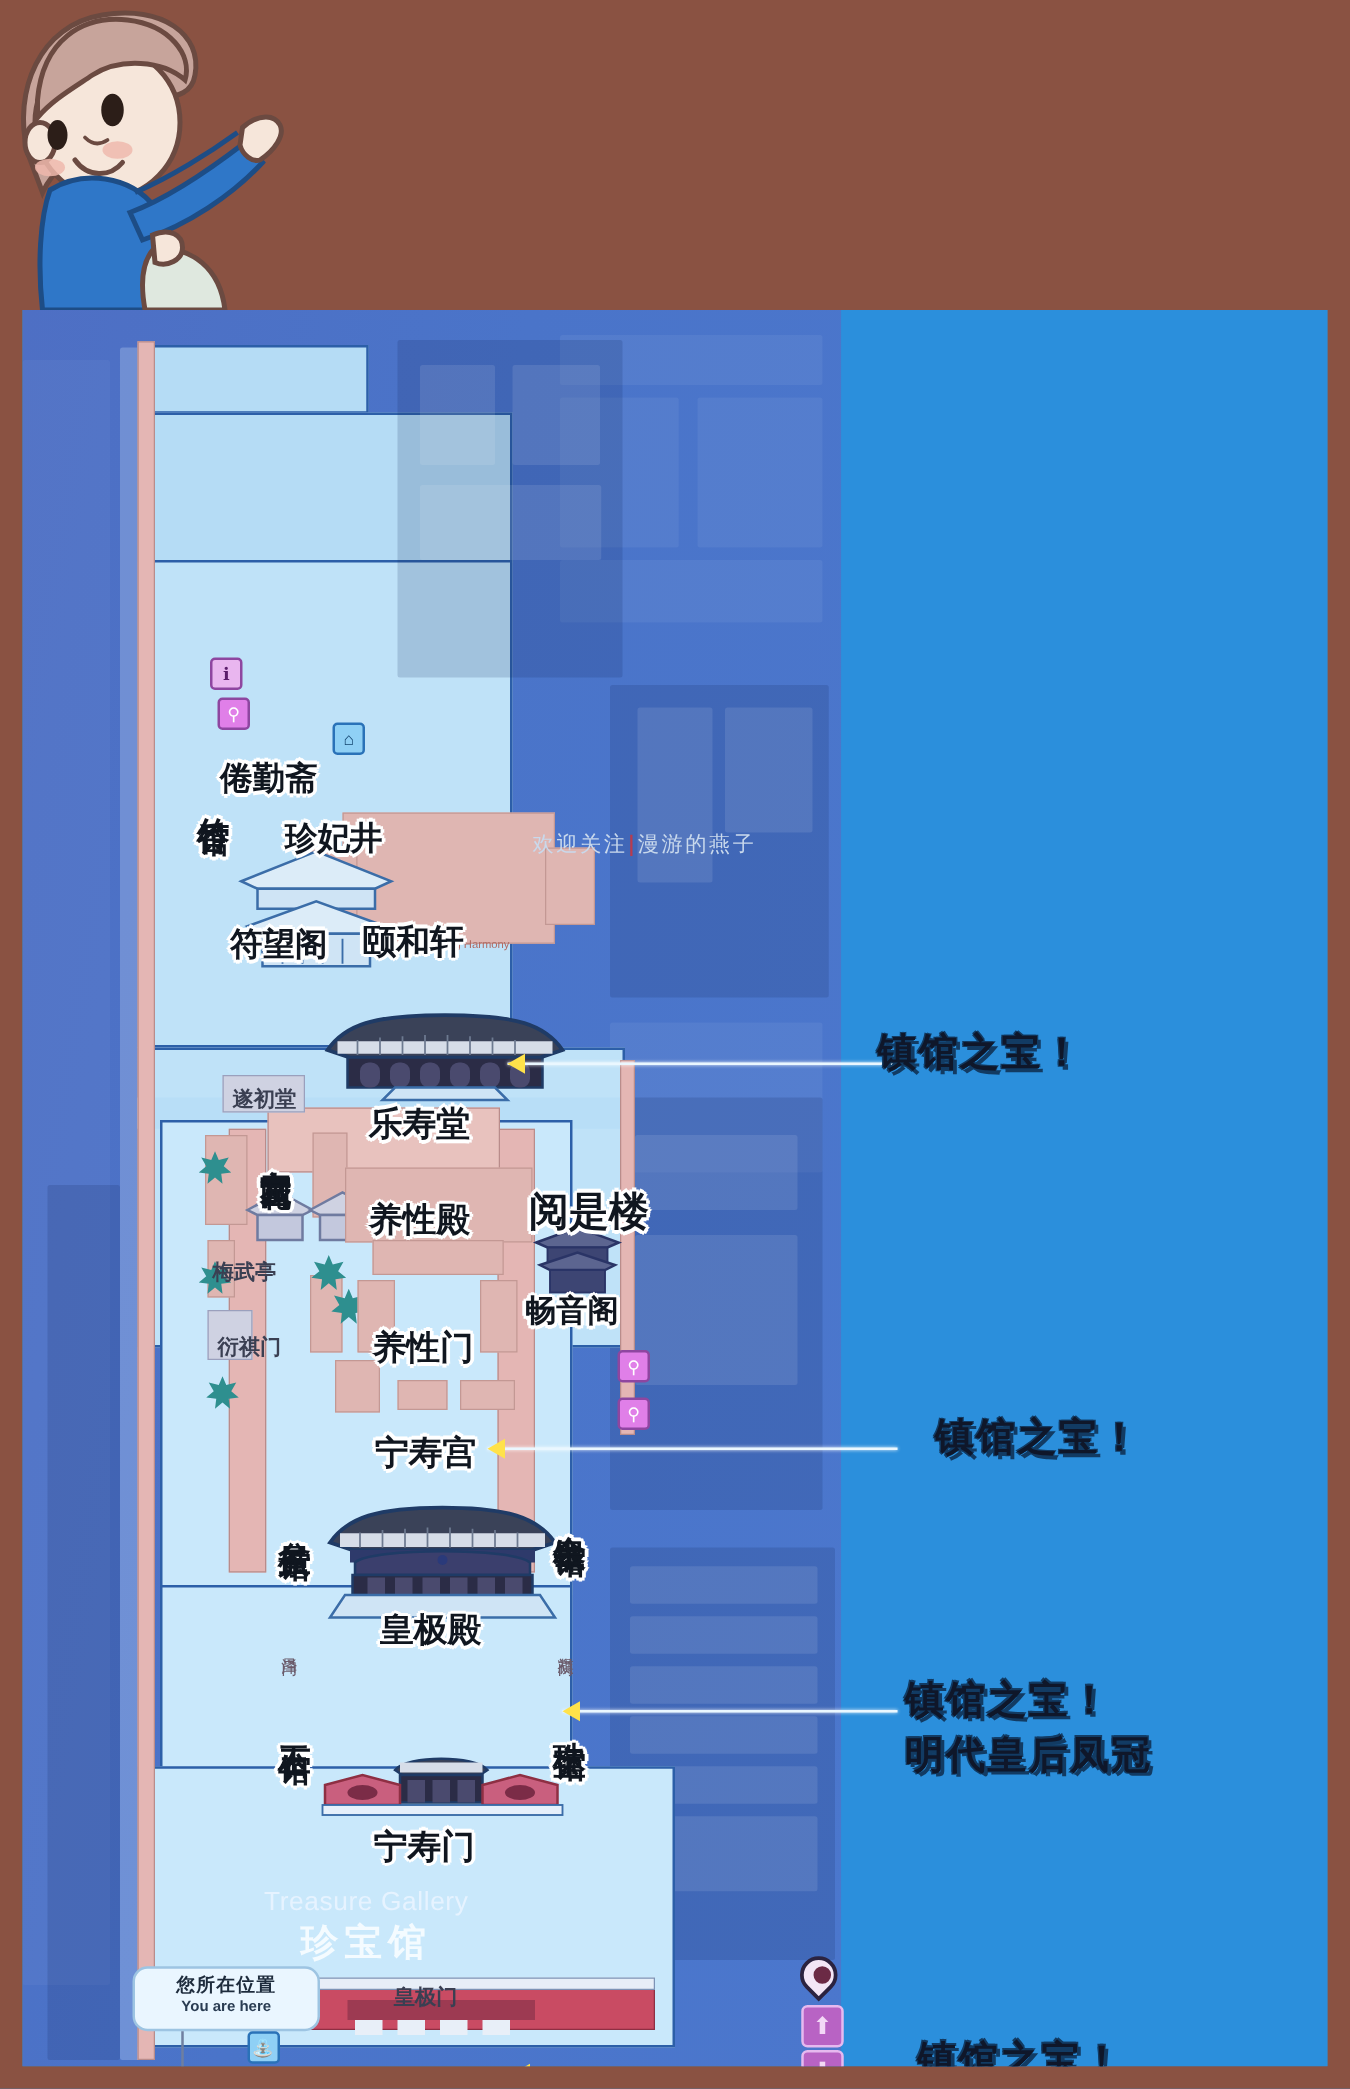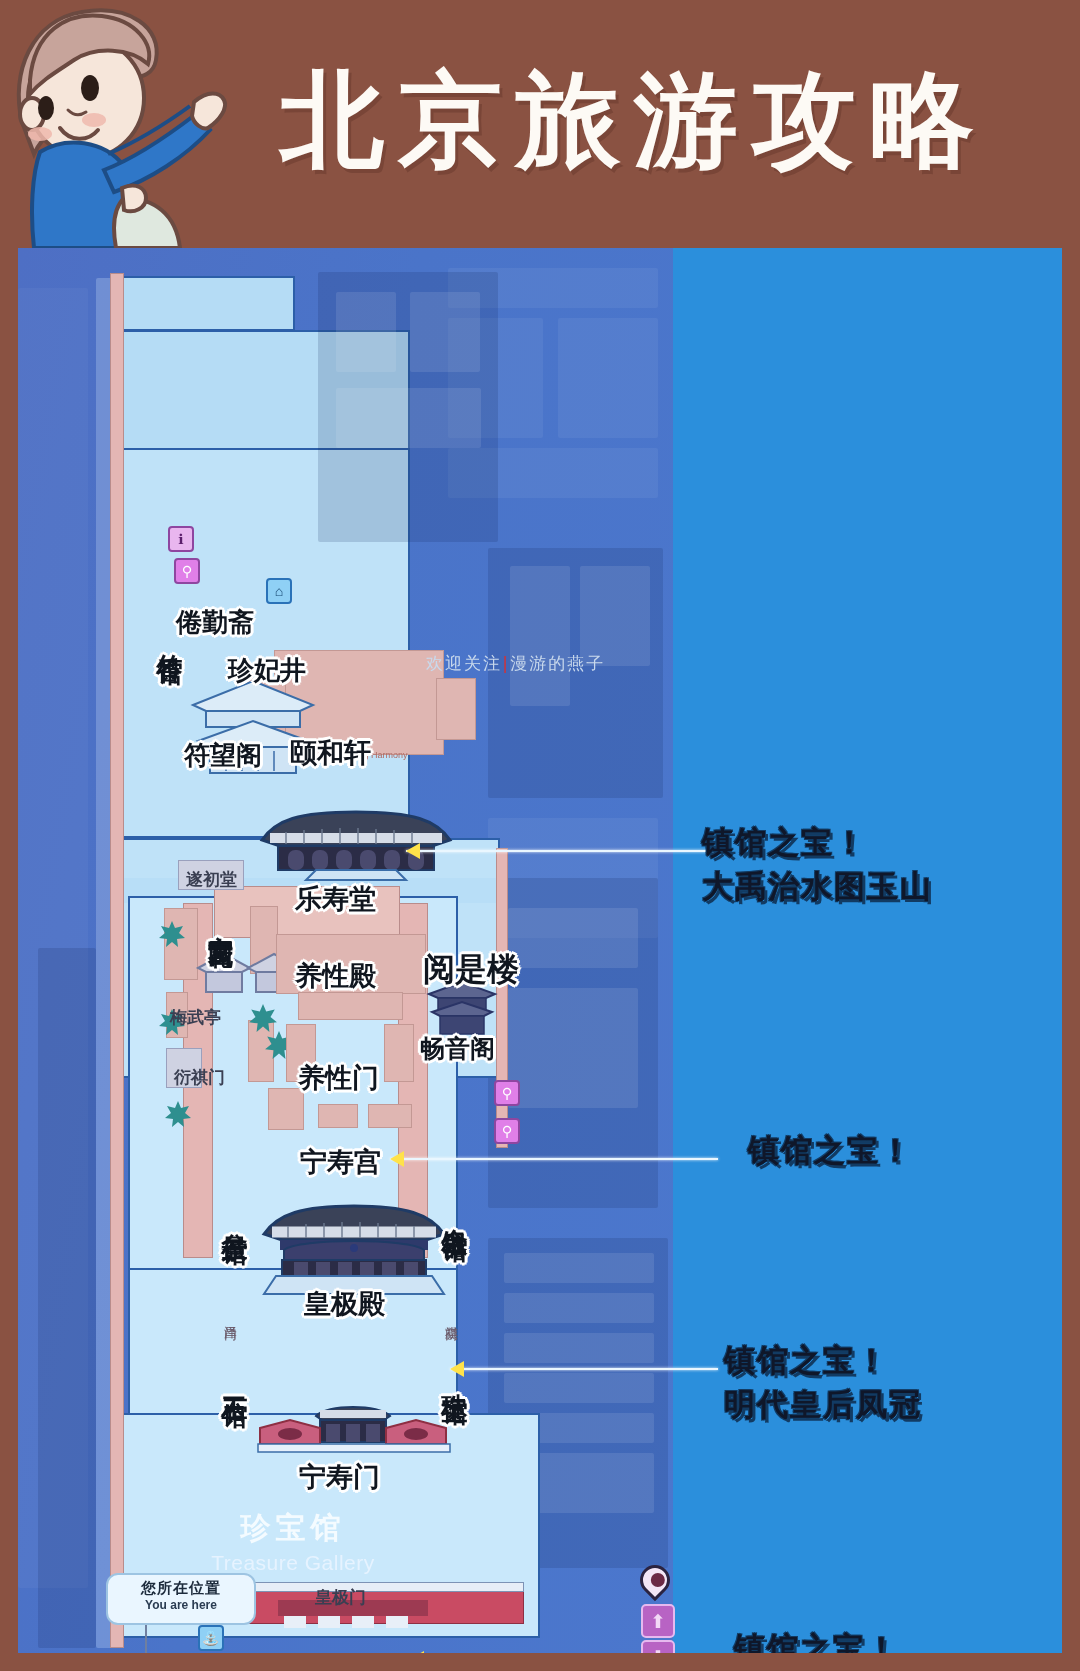--- a/index.html
+++ b/index.html
@@ -84,21 +84,21 @@
 
   
   #map-title {
     position:absolute; left:392px; top:348px;
     font-family:"DejaVu Sans","Liberation Sans",sans-serif;
     font-size:63px; font-weight:bold; color:#f6fbff; letter-spacing:2px;
     white-space:nowrap;
     text-shadow: 5px 6px 0 #1b3f74, 1px 1px 0 #1b3f74;
   }
   #map-sub {
-    position:absolute; left:408px; top:404px;
+    position:absolute; left:408px; top:416px;
     font-size:17px; color:#c9d9ec; letter-spacing:2px; white-space:nowrap;
     font-family:"DejaVu Serif","Liberation Serif",serif;
   }
   #map-sub .bar { color:#b93b4d; font-weight:bold; }
 
   
   .tre {
     position:absolute; text-align:left; white-space:nowrap;
     font-family:"DejaVu Sans","Liberation Sans",sans-serif;
     font-size:31px; font-weight:bold; color:#0f172a; line-height:1.42;
@@ -177,21 +177,20 @@
     <path d="M104 152 C132 140 164 120 186 104" fill="none" stroke="#1d4d86" stroke-width="4"></path>
     <path d="M100 168 C132 156 166 132 192 112 L206 128 C182 154 146 178 110 190 Z" fill="#2f77c8" stroke="#1d4d86" stroke-width="4"></path>
 
     <path d="M190 100 C204 88 216 90 220 98 C224 106 216 118 204 126 C198 128 190 122 188 114 Z" fill="#f6e6da" stroke="#6b4a41" stroke-width="4"></path>
 
     <path d="M120 196 C150 196 172 212 176 246 L112 246 C108 224 110 206 120 196 Z" fill="#dfe8df" stroke="#6b4a41" stroke-width="4"></path>
 
     <path d="M118 186 C132 180 142 186 142 196 C142 206 130 212 120 208 Z" fill="#f6e6da" stroke="#6b4a41" stroke-width="4"></path>
   </svg>
 
-  <div id="header-title">北京旅游攻略</div>
 </div>
 
 <div id="map">
 
   <div class="map-band-left"></div>
   <div class="map-band-right"></div>
 
   <div class="decor" style="left:430px;top:20px;width:210px;height:40px;"></div>
   <div class="decor" style="left:430px;top:70px;width:95px;height:120px;"></div>
   <div class="decor" style="left:540px;top:70px;width:100px;height:120px;"></div>
@@ -363,22 +362,22 @@
         <rect x="120" y="26" width="14" height="18"></rect>
       </g>
     <path d="M14 30 L44 22 L74 30 L74 46 L14 46 Z" fill="#c95f7e" stroke="#8e2f43" stroke-width="2"></path>
     <path d="M140 30 L170 22 L200 30 L200 46 L140 46 Z" fill="#c95f7e" stroke="#8e2f43" stroke-width="2"></path>
     <ellipse cx="44" cy="36" rx="12" ry="6" fill="#7b2c47"></ellipse>
     <ellipse cx="170" cy="36" rx="12" ry="6" fill="#7b2c47"></ellipse>
     <rect x="12" y="46" width="192" height="8" fill="#e6f0fb" stroke="#3b6da8" stroke-width="1.5"></rect>
   </svg>
 
   <div style="position:absolute;left:110px;top:1260px;width:330px;text-align:center;">
+    <div style="font-size:21px;color:#e6f3ff;letter-spacing:.5px;margin-top:2px;">Treasure Gallery</div>
     <div style="font-size:30px;font-weight:bold;color:#f4fbff;letter-spacing:5px;">珍宝馆</div>
-    <div style="font-size:21px;color:#e6f3ff;letter-spacing:.5px;margin-top:2px;">Treasure Gallery</div>
   </div>
 
   <div class="redwall" style="left:118px;top:1342px;width:388px;height:34px;"></div>
   <div style="position:absolute;left:118px;top:1334px;width:388px;height:10px;background:#e7eef7;border:1px solid #7d93b5;"></div>
   <div style="position:absolute;left:260px;top:1352px;width:150px;height:16px;background:#9d3a52;"></div>
   <div style="position:absolute;left:266px;top:1368px;width:22px;height:12px;background:#e8eff8;"></div>
   <div style="position:absolute;left:300px;top:1368px;width:22px;height:12px;background:#e8eff8;"></div>
   <div style="position:absolute;left:334px;top:1368px;width:22px;height:12px;background:#e8eff8;"></div>
   <div style="position:absolute;left:368px;top:1368px;width:22px;height:12px;background:#e8eff8;"></div>
 
@@ -410,21 +409,20 @@
       <div class="lab tinyv" style="left: 424px; top: 1068px;">凝祺门</div>
       <div class="lab small" style="left: 297px; top: 1338px;">皇极门</div>
       <div class="lab tinyv" style="left: 147px; top: 1422px;">锡庆门</div>
     </div>
 
   <div id="treasures-layer">
       <div class="leader" style="left: 388px; top: 602px; width: 312px;"></div>
       <div class="arrowhead" style="left: 388px; top: 595px;"></div>
       <div class="tre" style="left: 684px; top: 572px;">
         <div>镇馆之宝！</div>
-        <div>大禹治水图玉山</div>
       </div>
       <div class="leader" style="left: 372px; top: 910px; width: 328px;"></div>
       <div class="arrowhead" style="left: 372px; top: 903px;"></div>
       <div class="tre" style="left: 730px; top: 880px;">
         <div>镇馆之宝！</div>
       </div>
       <div class="leader" style="left: 432px; top: 1120px; width: 268px;"></div>
       <div class="arrowhead" style="left: 432px; top: 1113px;"></div>
       <div class="tre" style="left: 706px; top: 1090px;">
         <div>镇馆之宝！</div>

